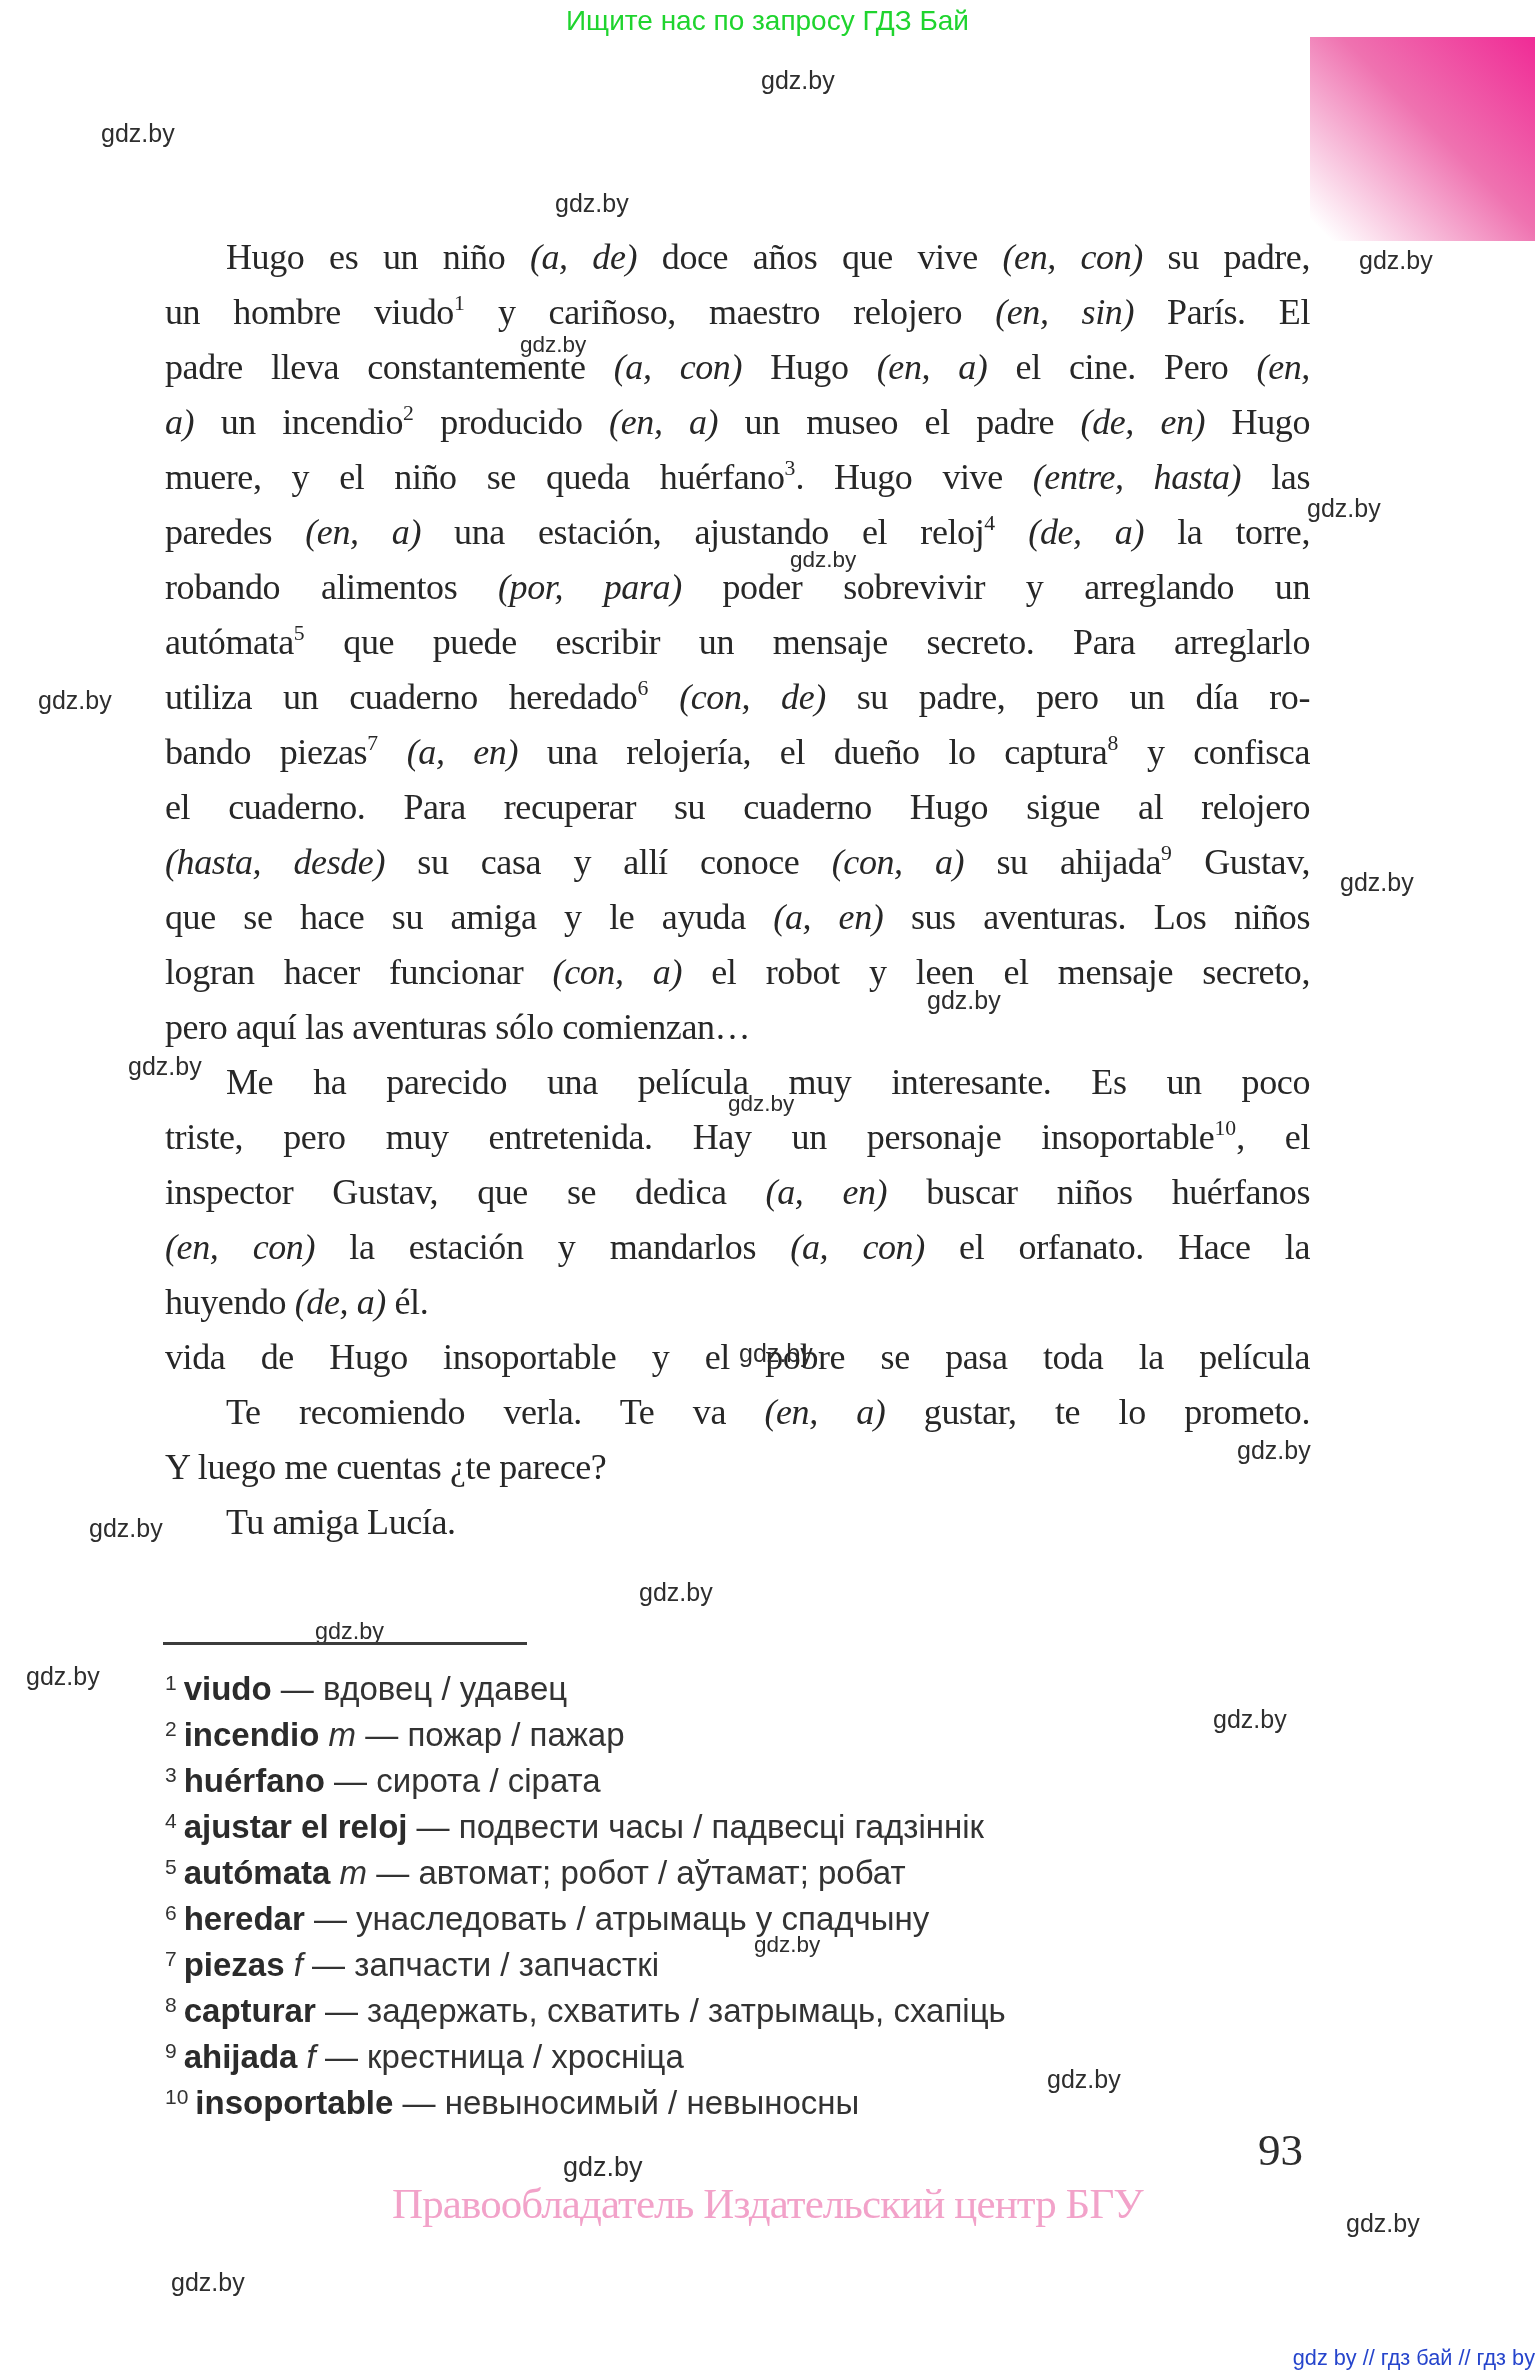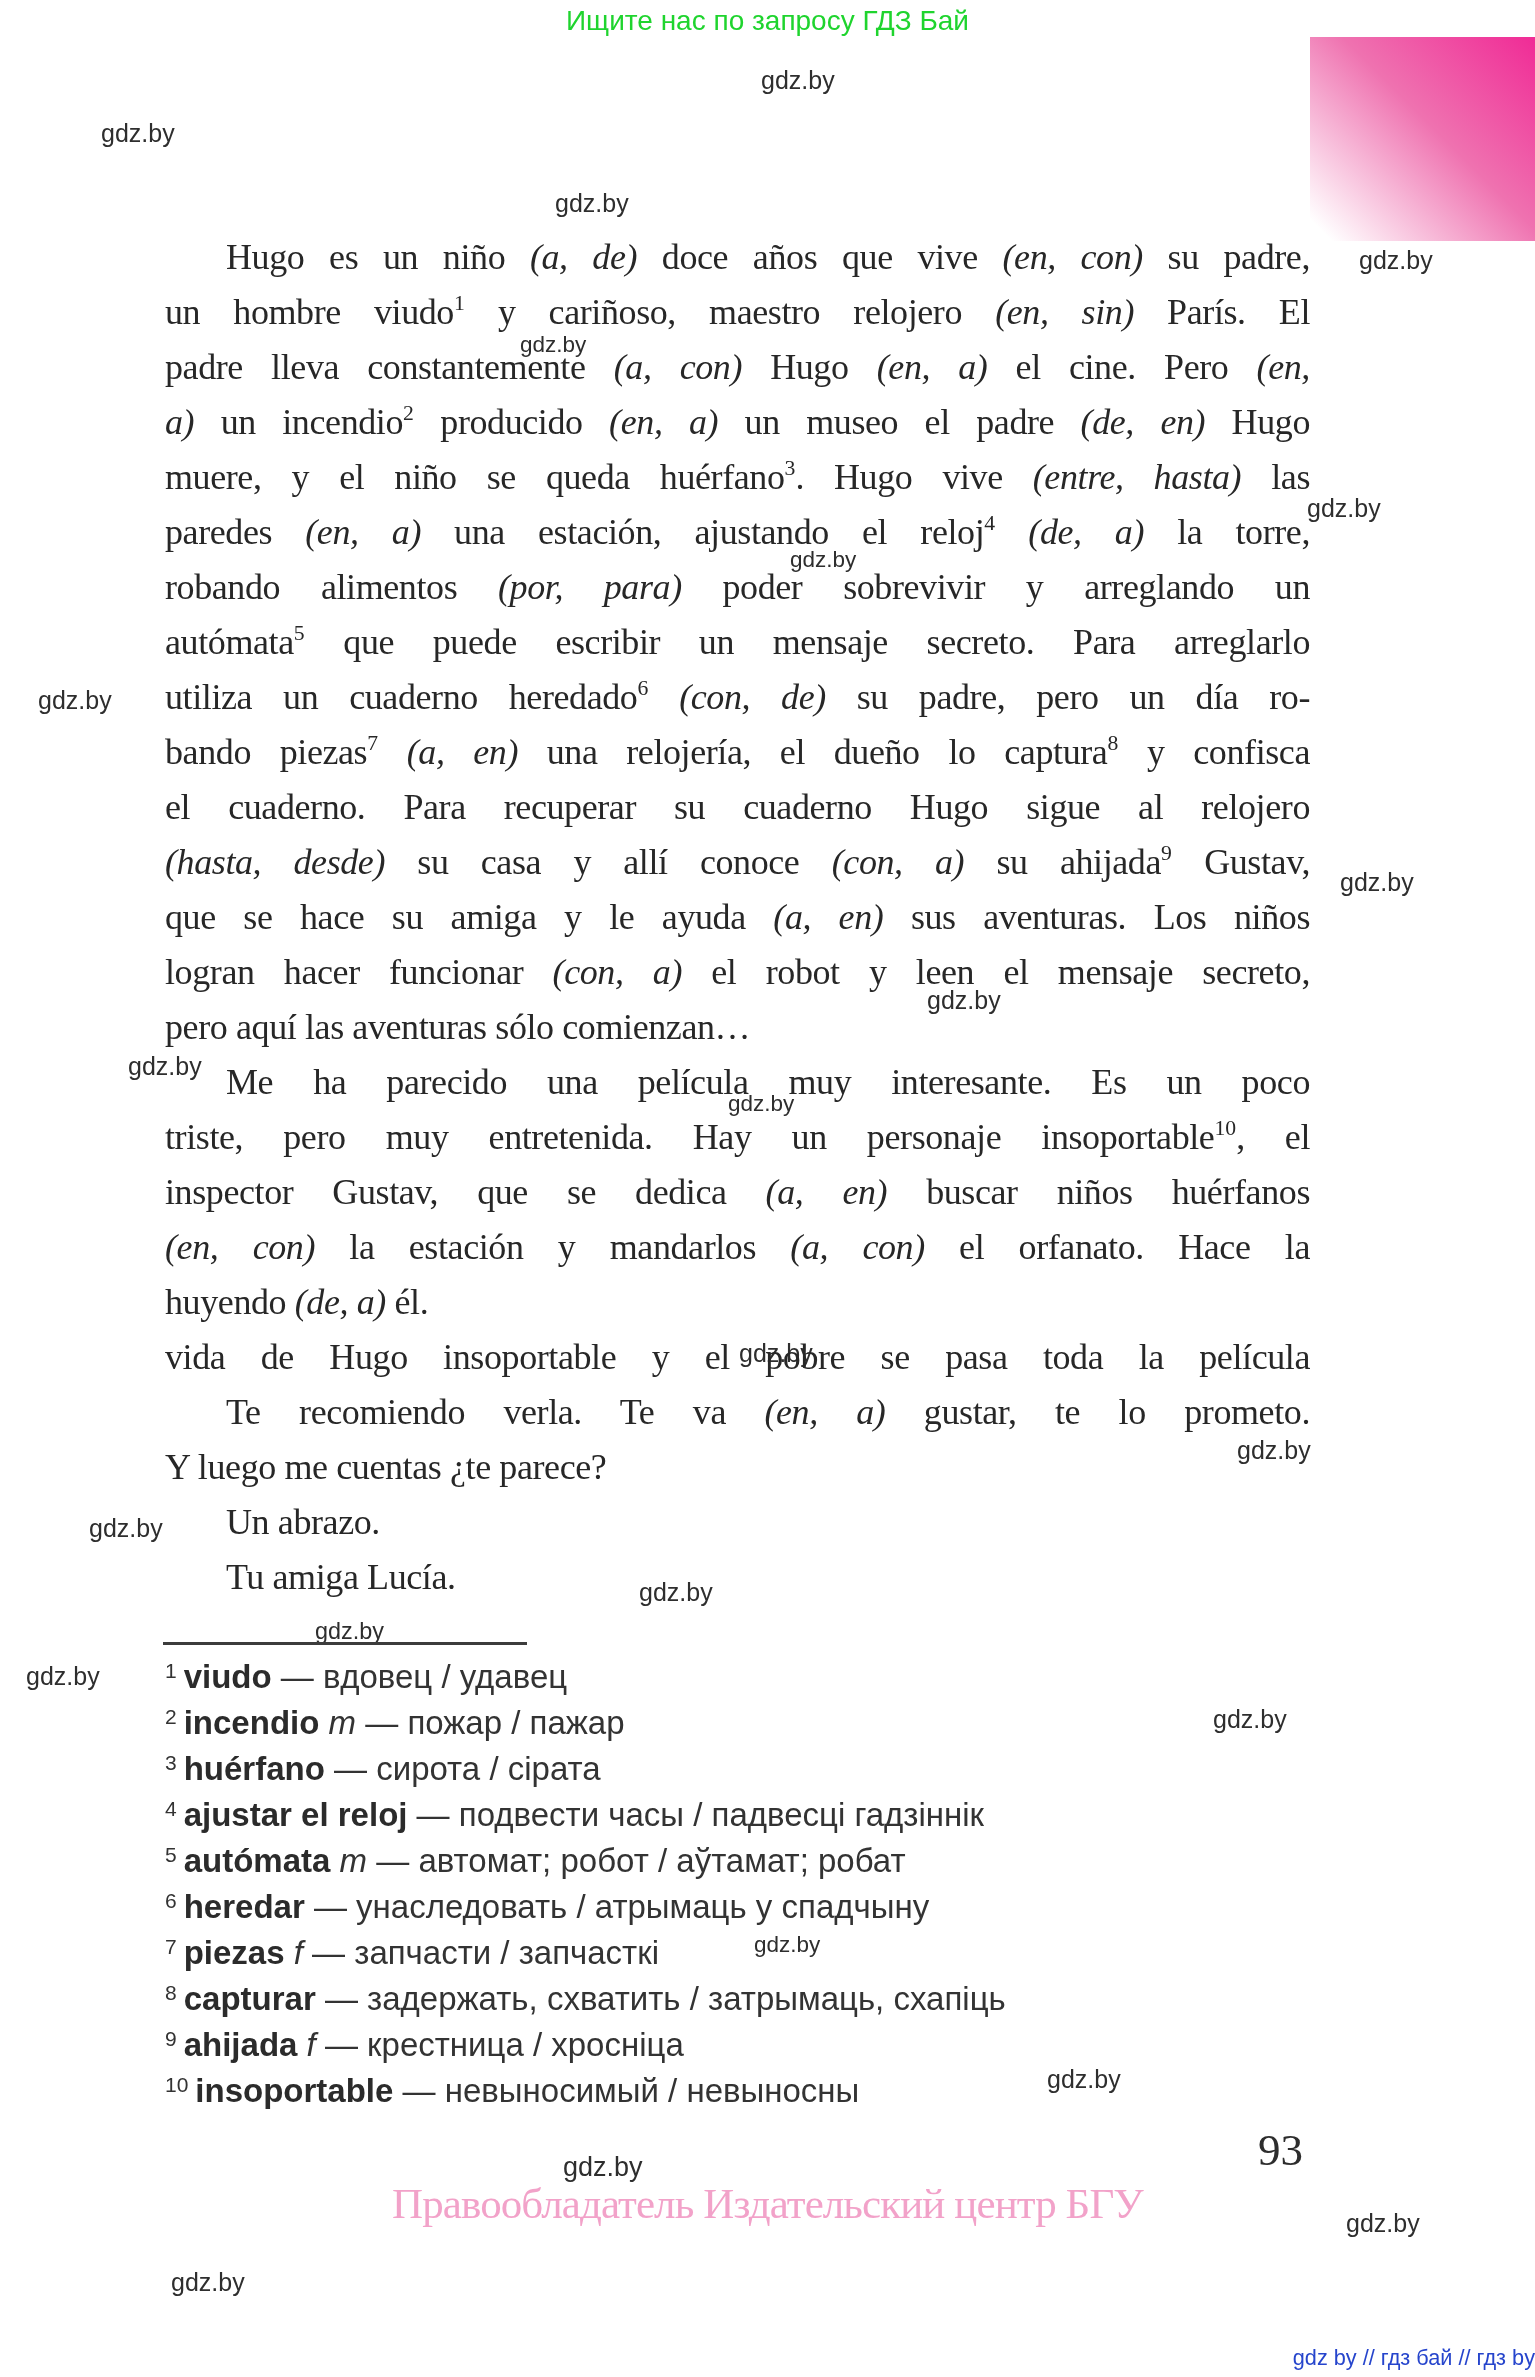--- a/index.html
+++ b/index.html
@@ -18,21 +18,21 @@
   .tl{height:55px;line-height:55px;}
   .tl.j{text-align:justify;text-align-last:justify;}
   .tl.ind{text-indent:61px;}
   .tl i{font-style:italic;}
   .tl .sup{font-size:21.7px;position:relative;top:-14px;letter-spacing:0;}
   
   .divider{position:absolute;left:163px;top:1642px;width:364px;height:2.6px;background:#3c3c3c;}
   
   .fnotes{position:absolute;left:165px;top:1660px;width:1161px;
           font-family:"Liberation Sans",sans-serif;font-size:33px;color:#333333;}
-  .fn{height:46px;line-height:34px;white-space:nowrap;}
+  .fn{height:46px;line-height:57px;white-space:nowrap;}
   .fn b{font-weight:bold;color:#2b2b2b;}
   .fn i{font-style:italic;}
   .fn .fs{font-size:21px;position:relative;top:-10.4px;margin-right:7px;}
   
   .pagenum{position:absolute;left:1258px;top:2124px;font-family:"Liberation Serif",serif;
            font-size:45px;color:#2d2d2d;}
   .copyright{position:absolute;top:2179px;left:0;width:100%;text-align:center;
              font-family:Liberation Serif, serif;font-size:43px;letter-spacing:-0.9px;}
   .footer-links{position:absolute;top:2345px;left:0;width:100%;text-align:right;
                 font-family:"Liberation Sans",sans-serif;font-size:21.7px;}
@@ -86,21 +86,20 @@
       <div class="tl j"><span>logran hacer funcionar </span><i>(con, a)</i><span> el robot y leen el mensaje secreto,</span></div>
       <div class="tl"><span>pero aquí las aventuras sólo comienzan…</span></div>
       <div class="tl j ind"><span>Me ha parecido una película muy interesante. Es un poco</span></div>
       <div class="tl j"><span>triste, pero muy entretenida. Hay un personaje insoportable</span><span class="sup">10</span><span>, el</span></div>
       <div class="tl j"><span>inspector Gustav, que se dedica </span><i>(a, en)</i><span> buscar niños huérfanos</span></div>
       <div class="tl j"><i>(en, con)</i><span> la estación y mandarlos </span><i>(a, con)</i><span> el orfanato. Hace la</span></div>
       <div class="tl"><span>huyendo </span><i>(de, a)</i><span> él.</span></div>
       <div class="tl j"><span>vida de Hugo insoportable y el pobre se pasa toda la película</span></div>
       <div class="tl j ind"><span>Te recomiendo verla. Te va </span><i>(en, a)</i><span> gustar, te lo prometo.</span></div>
       <div class="tl"><span>Y luego me cuentas ¿te parece?</span></div>
-      <div class="tl ind"><span>Un abrazo.</span></div>
       <div class="tl ind"><span>Tu amiga Lucía.</span></div>
     </div>
   <div class="divider"></div>
   <div id="footnotes" class="fnotes">
       <div class="fn"><span class="fs">1</span><b>viudo</b><span> — вдовец / удавец</span></div>
       <div class="fn"><span class="fs">2</span><b>incendio</b><span> </span><i>m</i><span> — пожар / пажар</span></div>
       <div class="fn"><span class="fs">3</span><b>huérfano</b><span> — сирота / сірата</span></div>
       <div class="fn"><span class="fs">4</span><b>ajustar el reloj</b><span> — подвести часы / падвесці гадзіннік</span></div>
       <div class="fn"><span class="fs">5</span><b>autómata</b><span> </span><i>m</i><span> — автомат; робот / аўтамат; робат</span></div>
       <div class="fn"><span class="fs">6</span><b>heredar</b><span> — унаследовать / атрымаць у спадчыну</span></div>

